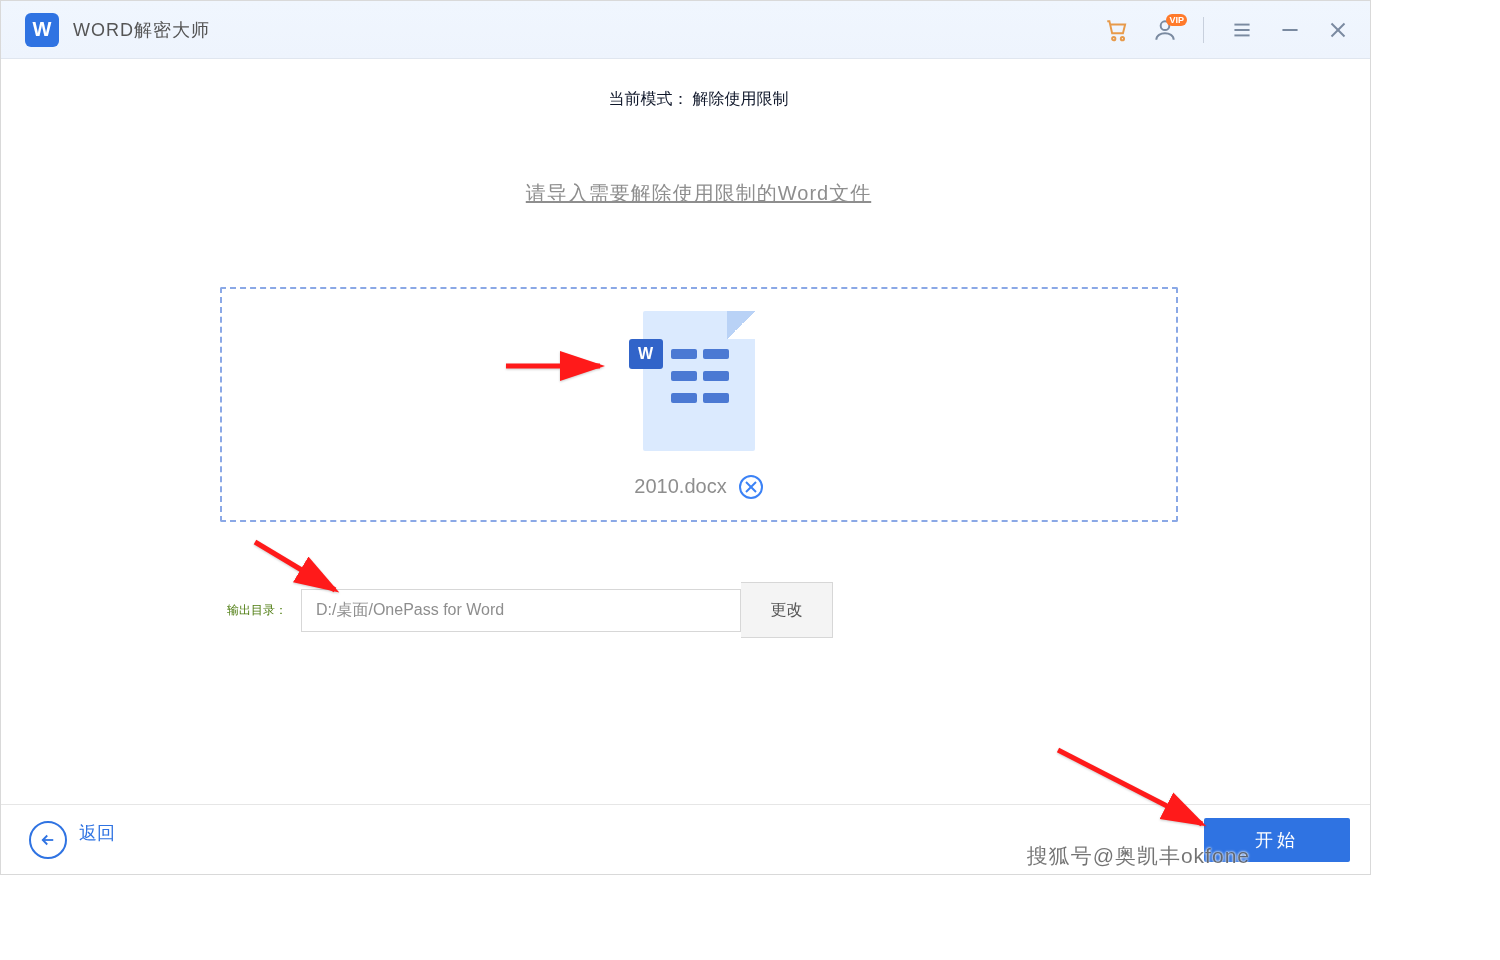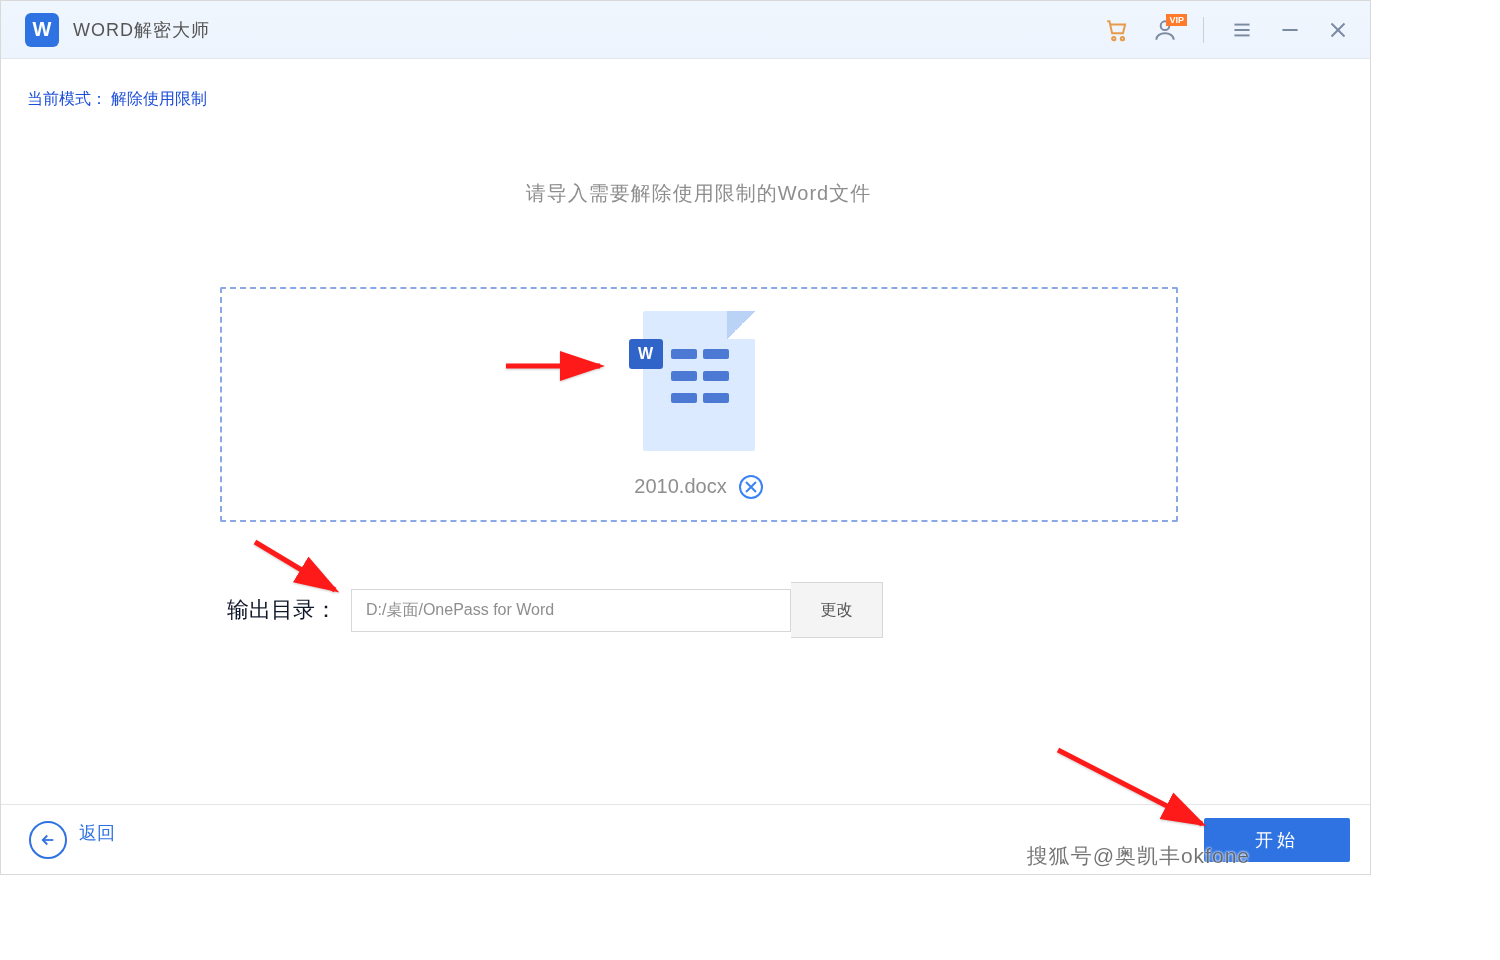--- a/index.html
+++ b/index.html
@@ -6,43 +6,43 @@
     html, body { width: 1500px; height: 960px; overflow: hidden; }
     .app-window { width: 1371px; height: 875px; background: #ffffff; border: 1px solid #d9d9d9; position: relative; }
     .titlebar { height: 58px; background: linear-gradient(#f0f6fe, #eef4fd); border-bottom: 1px solid #e0e6ef; display: flex; align-items: center; padding: 0 18px 0 24px; }
     .app-logo { width: 34px; height: 34px; background: #2f73e2; border-radius: 6px; display: flex; align-items: center; justify-content: center; margin-right: 14px; }
     .app-logo-letter { color: #fff; font-weight: 700; font-size: 20px; }
     .app-title { font-size: 18px; color: #555; letter-spacing: 1px; }
     .titlebar-right { margin-left: auto; display: flex; align-items: center; gap: 20px; }
     .tb-icon { width: 28px; height: 28px; display: flex; align-items: center; justify-content: center; color: #7a8aa0; }
     .tb-icon svg { width: 26px; height: 26px; }
     .user-wrap { position: relative; }
-    .vip-badge { position: absolute; top: -2px; right: -8px; background: #ff7a2b; color: #fff; font-size: 9px; font-weight: 700; padding: 1px 3px; border-radius: 0; }
+    .vip-badge { position: absolute; top: -2px; right: -8px; background: #ff7a2b; color: #fff; font-size: 9px; font-weight: 700; padding: 1px 3px; border-radius: 6px; }
     .tb-divider { width: 1px; height: 26px; background: #c8d0dd; margin: 0 4px; }
     .content { padding: 30px 0 0 26px; position: relative; height: calc(100% - 58px - 70px); }
-    .mode-line { font-size: 16px; color: #1d4ed8; }
+    .mode-line { font-size: 16px; color: #0f172a; text-align: center; }
     .mode-label { margin-right: 4px; }
-    .instruct { text-align: center; font-size: 20px; color: #8e8e8e; margin-top: 70px; letter-spacing: 1px; }
+    .instruct { text-align: center; font-size: 20px; color: #8e8e8e; margin-top: 70px; letter-spacing: 1px; text-decoration: underline; }
     .dropzone { margin: 80px auto 0; width: 958px; height: 235px; border: 2px dashed #8aa8e6; border-radius: 2px; position: relative; display: flex; flex-direction: column; align-items: center; justify-content: center; }
     .file-icon-wrap { position: relative; }
     .doc-icon { width: 112px; height: 140px; background: #dbeafe; border-radius: 2px; position: relative; }
     .doc-fold { position: absolute; top: 0; right: 0; width: 28px; height: 28px; background: linear-gradient(135deg, #b9d2f6 0 50%, #ffffff 50% 100%); }
     .doc-w { position: absolute; top: 28px; left: -14px; width: 34px; height: 30px; background: #3164c9; border-radius: 3px; color: #fff; font-weight: 700; display: flex; align-items: center; justify-content: center; font-size: 16px; }
     .doc-lines { position: absolute; top: 38px; left: 28px; width: 70px; }
     .doc-line { height: 10px; background: #4b79d3; border-radius: 2px; margin-bottom: 8px; display: inline-block; }
     .l-left { width: 26px; margin-right: 6px; }
     .l-right { width: 26px; }
     .file-name-row { margin-top: 24px; display: flex; align-items: center; gap: 12px; }
     .file-name { font-size: 20px; color: #8e8e8e; }
     .remove-file { width: 24px; height: 24px; border: 2px solid #3b82f6; border-radius: 50%; display: flex; align-items: center; justify-content: center; color: #3b82f6; cursor: pointer; }
     .remove-file svg { width: 12px; height: 12px; }
     .arrow { position: absolute; pointer-events: none; }
     .arrow svg { filter: drop-shadow(0 1px 1px rgba(0,0,0,.2)); }
     .output-row { margin: 60px 0 0 200px; display: flex; align-items: center; gap: 14px; position: relative; }
-    .output-label { font-size: 22px; color: #0f172a; }
+    .output-label { font-size: 12px; color: #4d7c0f; }
     .output-input { width: 440px; height: 43px; border: 1px solid #d7d7d7; background: #fff; padding: 0 14px; font-size: 16px; color: #8e8e8e; outline: none; }
     .change-btn { width: 92px; height: 56px; border: 1px solid #d7d7d7; border-left: none; background: #f4f4f4; color: #555; font-size: 16px; cursor: pointer; margin-left: -14px; }
     .footer { position: absolute; bottom: 0; left: 0; right: 0; height: 70px; border-top: 1px solid #e6e6e6; display: flex; align-items: center; padding: 0 20px 0 28px; }
     .back-wrap { display: flex; align-items: flex-start; gap: 12px; color: #2f73e2; cursor: pointer; }
     .back-circle { width: 38px; height: 38px; border: 2px solid #2f73e2; border-radius: 50%; display: flex; align-items: center; justify-content: center; }
     .back-circle svg { width: 18px; height: 18px; color: #2f73e2; }
     .back-label { font-size: 18px; }
     .start-btn { margin-left: auto; width: 146px; height: 44px; background: #2f73e2; color: #fff; border: none; font-size: 18px; letter-spacing: 4px; cursor: pointer; border-radius: 2px; }
     .watermark { position: absolute; bottom: 4px; right: 120px; font-size: 21px; color: rgba(0,0,0,.55); text-shadow: 0 0 3px #fff, 0 0 2px #fff; font-style: normal; letter-spacing: 1px; pointer-events: none; }
   </style>

